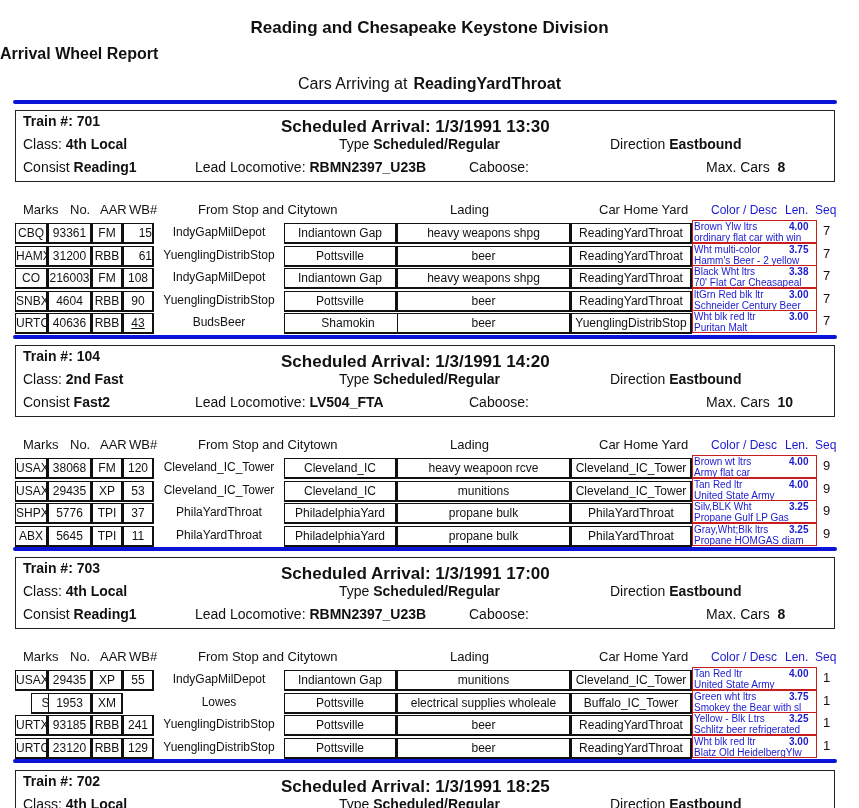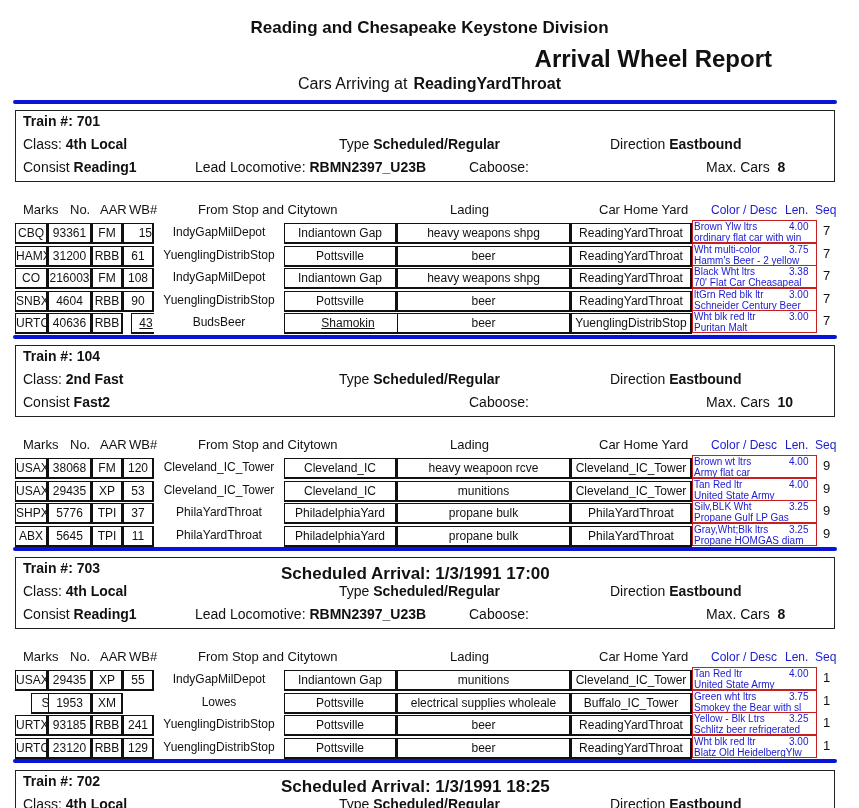--- a/index.html
+++ b/index.html
@@ -1,47 +1,48 @@
 <!DOCTYPE html>
 <html><head>
 <meta charset="utf-8">
 <style>
   html, body { margin:0; padding:0; background:#ffffff; }
   body { width:859px; height:808px; overflow:hidden; position:relative; font-family:"Liberation Sans", sans-serif; color:#111; }
   .hdr1 { position:absolute; top:18px; left:0; width:859px; text-align:center; font-size:17px; font-weight:bold; }
-  .hdr2 { position:absolute; top:45px; left:0; width:772px; text-align:right; font-size:24px; font-weight:bold; }
+  .hdr2 { position:absolute; top:45px; left:0; width:772px; text-align:left; font-size:16px; font-weight:bold; }
   .hdr3 { position:absolute; top:75px; left:0; width:859px; text-align:center; font-size:16px; }
   .hdr3 b { font-weight:bold; margin-left:6px; }
   .bluebar { position:absolute; left:13px; width:824px; height:4px; background:#0a14d8; border-radius:2px; }
   .section { position:absolute; left:0; width:859px; }
   .trainbox { position:absolute; left:15px; width:820px; height:72px; border:1px solid #222; box-sizing:border-box; }
   .trainbox .t { position:absolute; font-size:14px; white-space:nowrap; }
   .trainbox .t b { font-weight:bold; }
   .trainbox .sched { font-size:17px; font-weight:bold; }
   .colhdr { position:absolute; font-size:13px; white-space:nowrap; }
   .colhdr.blue { color:#1a1ad0; font-size:12px; }
   .row { position:absolute; left:15px; height:21px; }
   .cell { position:absolute; top:0; height:21px; border:1px solid #111; border-right-width:2px; border-bottom-width:2px; box-sizing:border-box; font-size:12px; text-align:center; line-height:18px; white-space:nowrap; overflow:hidden; background:#fff; }
   .desc { position:absolute; left:677px; top:-3px; width:125px; height:23px; border:1px solid #c81e1e; box-sizing:border-box; color:#1a1ad0; font-size:10px; line-height:11px; overflow:hidden; white-space:nowrap; padding-left:1px; }
-  .desc .len { position:absolute; left:96px; top:0; }
+  .desc .len { position:absolute; left:96px; top:0;font-weight:bold; }
   .desc .l2 { position:absolute; left:1px; top:11px; text-decoration:underline; }
   .seq { position:absolute; left:808px; top:0; font-size:13px; }
 </style>
 </head>
 <body>
 
 <div class="hdr1">Reading and Chesapeake Keystone Division</div>
 <div class="hdr2">Arrival Wheel Report</div>
 <div class="hdr3"><span>Cars Arriving at</span><b>ReadingYardThroat</b></div>
 <div class="bluebar" style="top:100px"></div>
 
 <div id="sections">
     <div class="section" style="top:110px">
       <div class="trainbox" style="top:0">
         <div class="t" style="left:7px;top:2px"><b>Train #:</b> <b>701</b></div>
+        <div class="t sched" style="left:265px;top:6px"><span>Scheduled Arrival:</span> <span>1/3/1991 13:30</span></div>
         <div class="t" style="left:7px;top:25px"><span>Class:</span> <b>4th Local</b></div>
         <div class="t" style="left:323px;top:25px"><span>Type</span> <b>Scheduled/Regular</b></div>
         <div class="t" style="left:594px;top:25px"><span>Direction</span> <b>Eastbound</b></div>
         <div class="t" style="left:7px;top:48px"><span>Consist</span> <b>Reading1</b></div>
         <div class="t" style="left:179px;top:48px"><span>Lead Locomotive:</span> <b>RBMN2397_U23B</b></div>
         <div class="t" style="left:453px;top:48px"><span>Caboose:</span> <b></b></div>
         <div class="t" style="left:690px;top:48px"><span>Max. Cars</span>&nbsp; <b>8</b></div>
       </div>
       <div class="colhdr" style="left:23px;top:92px">Marks</div>
       <div class="colhdr" style="left:70px;top:92px">No.</div>
@@ -62,21 +63,21 @@
         <div class="cell" style="left:269px;width:113px;">Indiantown Gap</div>
         <div class="cell" style="left:382px;width:174px;">heavy weapons shpg</div>
         <div class="cell" style="left:556px;width:121px;">ReadingYardThroat</div>
         <div class="desc"><span>Brown Ylw ltrs</span><span class="len">4.00</span><span class="l2">ordinary flat car with win</span></div>
         <div class="seq">7</div>
       </div>
       <div class="row" style="top:135.6px">
         <div class="cell" style="left:0px;width:33px;">HAMX</div>
         <div class="cell" style="left:33px;width:44px;">31200</div>
         <div class="cell" style="left:77px;width:31px;">RBB</div>
-        <div class="cell" style="left:108px;width:31px;">61</div>
+        <div class="cell" style="left:108px;width:31px;text-align:right;">61</div>
         <div class="cell" style="left:139px;width:130px;border:none;">YuenglingDistribStop</div>
         <div class="cell" style="left:269px;width:113px;">Pottsville</div>
         <div class="cell" style="left:382px;width:174px;">beer</div>
         <div class="cell" style="left:556px;width:121px;">ReadingYardThroat</div>
         <div class="desc"><span>Wht multi-color</span><span class="len">3.75</span><span class="l2">Hamm's Beer - 2 yellow</span></div>
         <div class="seq">7</div>
       </div>
       <div class="row" style="top:158.2px">
         <div class="cell" style="left:0px;width:33px;">CO</div>
         <div class="cell" style="left:33px;width:44px;">216003</div>
@@ -98,37 +99,39 @@
         <div class="cell" style="left:269px;width:113px;">Pottsville</div>
         <div class="cell" style="left:382px;width:174px;">beer</div>
         <div class="cell" style="left:556px;width:121px;">ReadingYardThroat</div>
         <div class="desc"><span>ltGrn Red blk ltr</span><span class="len">3.00</span><span class="l2">Schneider Century Beer</span></div>
         <div class="seq">7</div>
       </div>
       <div class="row" style="top:203.4px">
         <div class="cell" style="left:0px;width:33px;">URTC</div>
         <div class="cell" style="left:33px;width:44px;">40636</div>
         <div class="cell" style="left:77px;width:31px;">RBB</div>
-        <div class="cell" style="left:116px;width:31px;text-decoration:underline;">43</div>
+        <div class="cell" style="left:108px;width:31px;text-decoration:underline;">43</div>
         <div class="cell" style="left:139px;width:130px;border:none;">BudsBeer</div>
-        <div class="cell" style="left:269px;width:129px;text-decoration:underline;">Shamokin</div>
+        <div class="cell" style="left:269px;width:129px;">Shamokin</div>
         <div class="cell" style="left:382px;width:174px;">beer</div>
         <div class="cell" style="left:556px;width:121px;">YuenglingDistribStop</div>
         <div class="desc"><span>Wht blk red ltr</span><span class="len">3.00</span><span class="l2">Puritan Malt</span></div>
         <div class="seq">7</div>
       </div>
       <div class="bluebar" style="top:225px"></div>
     </div>
     <div class="section" style="top:345px">
       <div class="trainbox" style="top:0">
         <div class="t" style="left:7px;top:2px"><b>Train #:</b> <b>104</b></div>
+        <div class="t sched" style="left:265px;top:6px"><span>Scheduled Arrival:</span> <span>1/3/1991 14:20</span></div>
         <div class="t" style="left:7px;top:25px"><span>Class:</span> <b>2nd Fast</b></div>
         <div class="t" style="left:323px;top:25px"><span>Type</span> <b>Scheduled/Regular</b></div>
         <div class="t" style="left:594px;top:25px"><span>Direction</span> <b>Eastbound</b></div>
         <div class="t" style="left:7px;top:48px"><span>Consist</span> <b>Fast2</b></div>
+        <div class="t" style="left:179px;top:48px"><span>Lead Locomotive:</span> <b>LV504_FTA</b></div>
         <div class="t" style="left:453px;top:48px"><span>Caboose:</span> <b></b></div>
         <div class="t" style="left:690px;top:48px"><span>Max. Cars</span>&nbsp; <b>10</b></div>
       </div>
       <div class="colhdr" style="left:23px;top:92px">Marks</div>
       <div class="colhdr" style="left:70px;top:92px">No.</div>
       <div class="colhdr" style="left:100px;top:92px">AAR</div>
       <div class="colhdr" style="left:129px;top:92px">WB#</div>
       <div class="colhdr" style="left:198px;top:92px">From Stop and Citytown</div>
       <div class="colhdr" style="left:450px;top:92px">Lading</div>
       <div class="colhdr" style="left:599px;top:92px">Car Home Yard</div>

